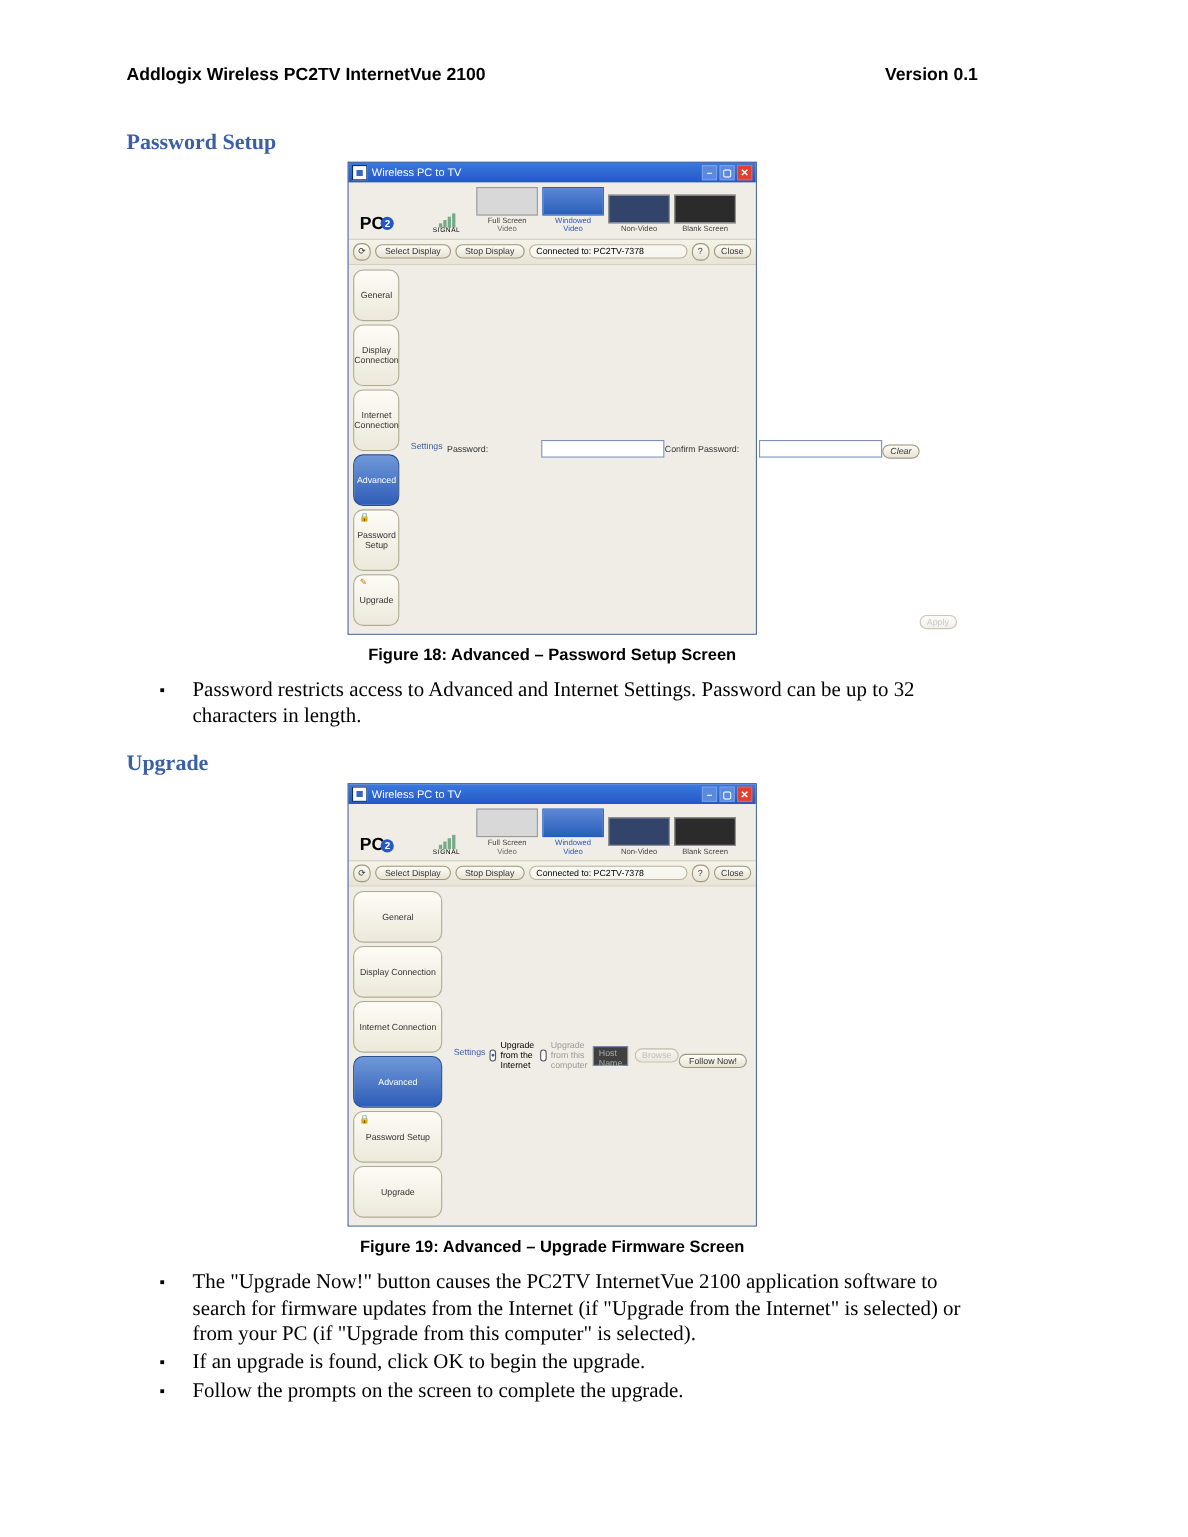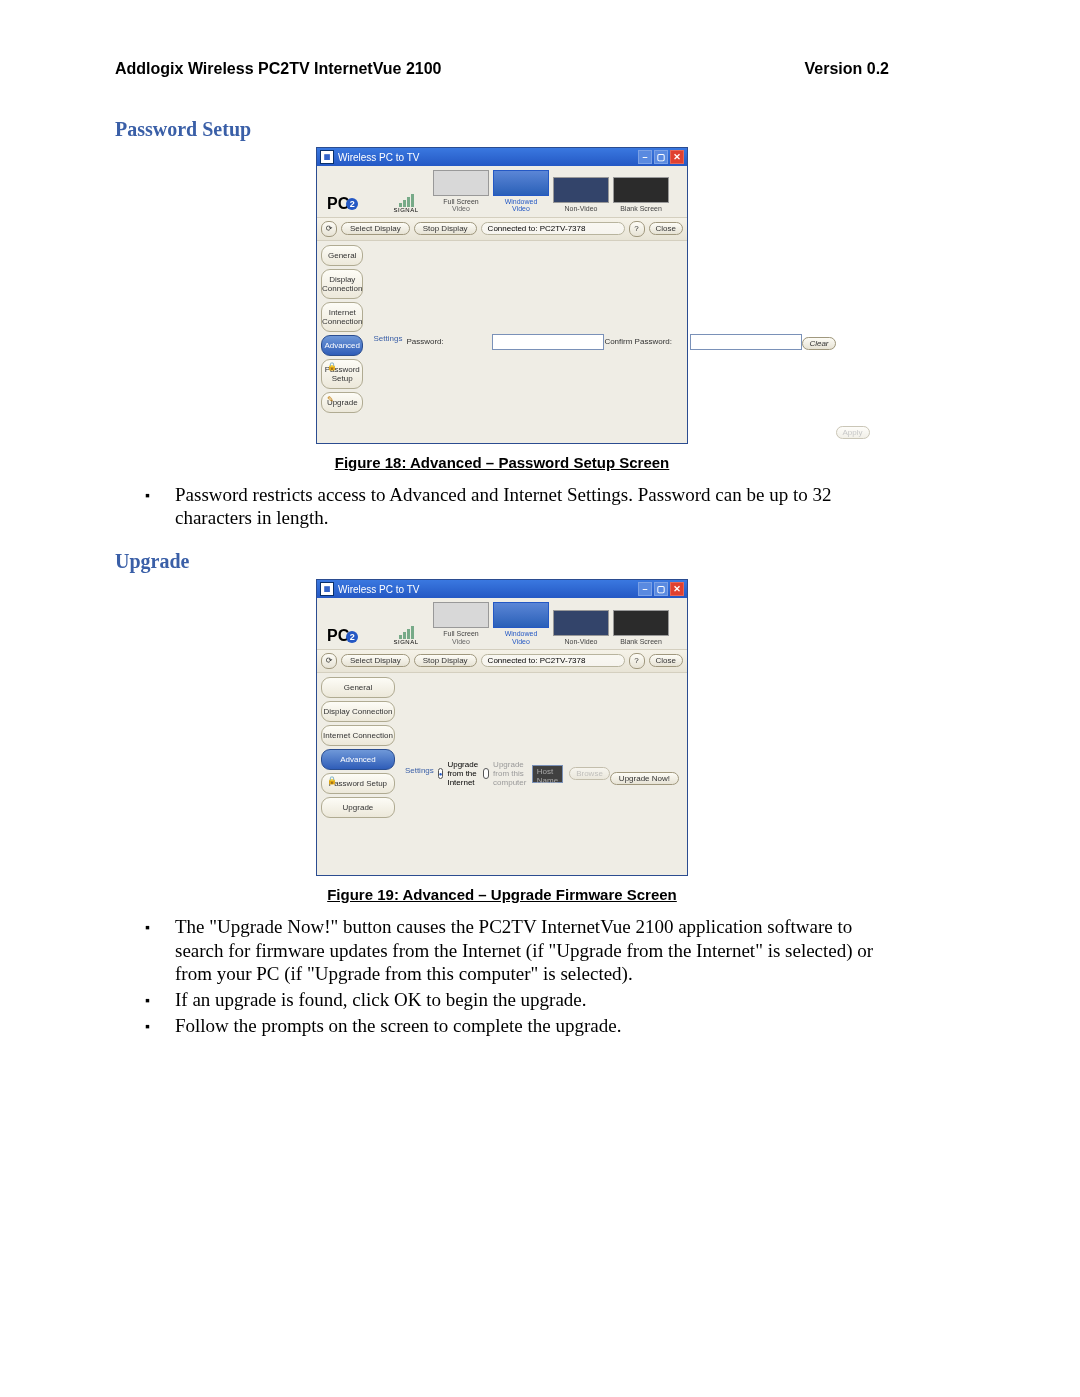--- a/index.html
+++ b/index.html
@@ -27,21 +27,20 @@
     font-weight: bold;
     font-size: 20px;
     margin: 12px 0 6px 0;
   }
   .figure-caption {
     text-align: center;
     font-family: Arial, sans-serif;
     font-weight: bold;
     font-size: 15px;
     margin: 10px 0 12px 0;
-    text-decoration: underline;
   }
   ul.bullets {
     margin: 0 0 20px 0;
     padding-left: 60px;
     font-size: 19px;
   }
   ul.bullets li {
     list-style: none;
     position: relative;
     margin-bottom: 2px;
@@ -170,21 +169,21 @@
     text-align:left;
   }
 
   .workspace{display:flex; min-height:202px; background:#efede5;}
   .sidenav{width:112px; padding:4px;}
   .sidenav .item{
     border:1px solid #b0ab92;
     border-radius:9px;
     background:linear-gradient(#fdfcf6,#ece8da);
     font-size:8px; text-align:center;
-    padding:5px 0; margin-bottom:3px;
+    padding:18px 0; margin-bottom:3px;
     color:#333; position:relative;
   }
   .sidenav .item.active{
     background:linear-gradient(#6f98d8,#2f5db8);
     color:#fff; border-color:#2a4d90;
   }
   .sidenav .item .lock{position:absolute;left:5px;top:2px;font-size:8px;color:#b58a00;}
   .sidenav .item .wand{position:absolute;left:5px;top:2px;font-size:8px;color:#c07800;}
 
   .content{
@@ -203,21 +202,21 @@
   .disabled{color:#9a9a9a;}
   .apply-row{margin-top:auto;text-align:right;padding-top:6px;}
 </style>
 </head>
 <body>
 
 <div class="page">
 
   <div class="doc-header">
     <span>Addlogix Wireless PC2TV InternetVue 2100</span>
-    <span>Version 0.2</span>
+    <span>Version 0.1</span>
   </div>
 
   <div class="section-title">Password Setup</div>
 
   <div class="app-window">
     <div class="titlebar">
       <span class="ticon">▦</span>
       <span>Wireless PC to TV</span>
       <span class="spacer"></span>
       <span class="winbtn min">–</span>
@@ -387,21 +386,21 @@
         <div class="formrow disabled">
           <span class="chk" style="color:transparent">●</span>
           <span>Upgrade from this computer</span>
         </div>
         <div class="formrow">
           <div class="text-input wide disabled" style="padding:1px 4px;color:#aaa;background:#404040">Host Name</div>
           <span style="width:6px"></span>
           <span class="xp-btn sm disabled" style="opacity:.55">Browse</span>
         </div>
         <div style="margin-top:10px">
-          <span class="xp-btn">Upgrade Now!</span>
+          <span class="xp-btn">Follow Now!</span>
         </div>
       </div>
     </div>
   </div>
 
   <div class="figure-caption">Figure 19: Advanced – Upgrade Firmware Screen</div>
 
   <ul class="bullets">
     <li>The "Upgrade Now!" button causes the PC2TV InternetVue 2100 application software to search for firmware updates from the Internet (if "Upgrade from the Internet" is selected) or from your PC (if "Upgrade from this computer" is selected).</li>
     <li>If an upgrade is found, click OK to begin the upgrade.</li>

